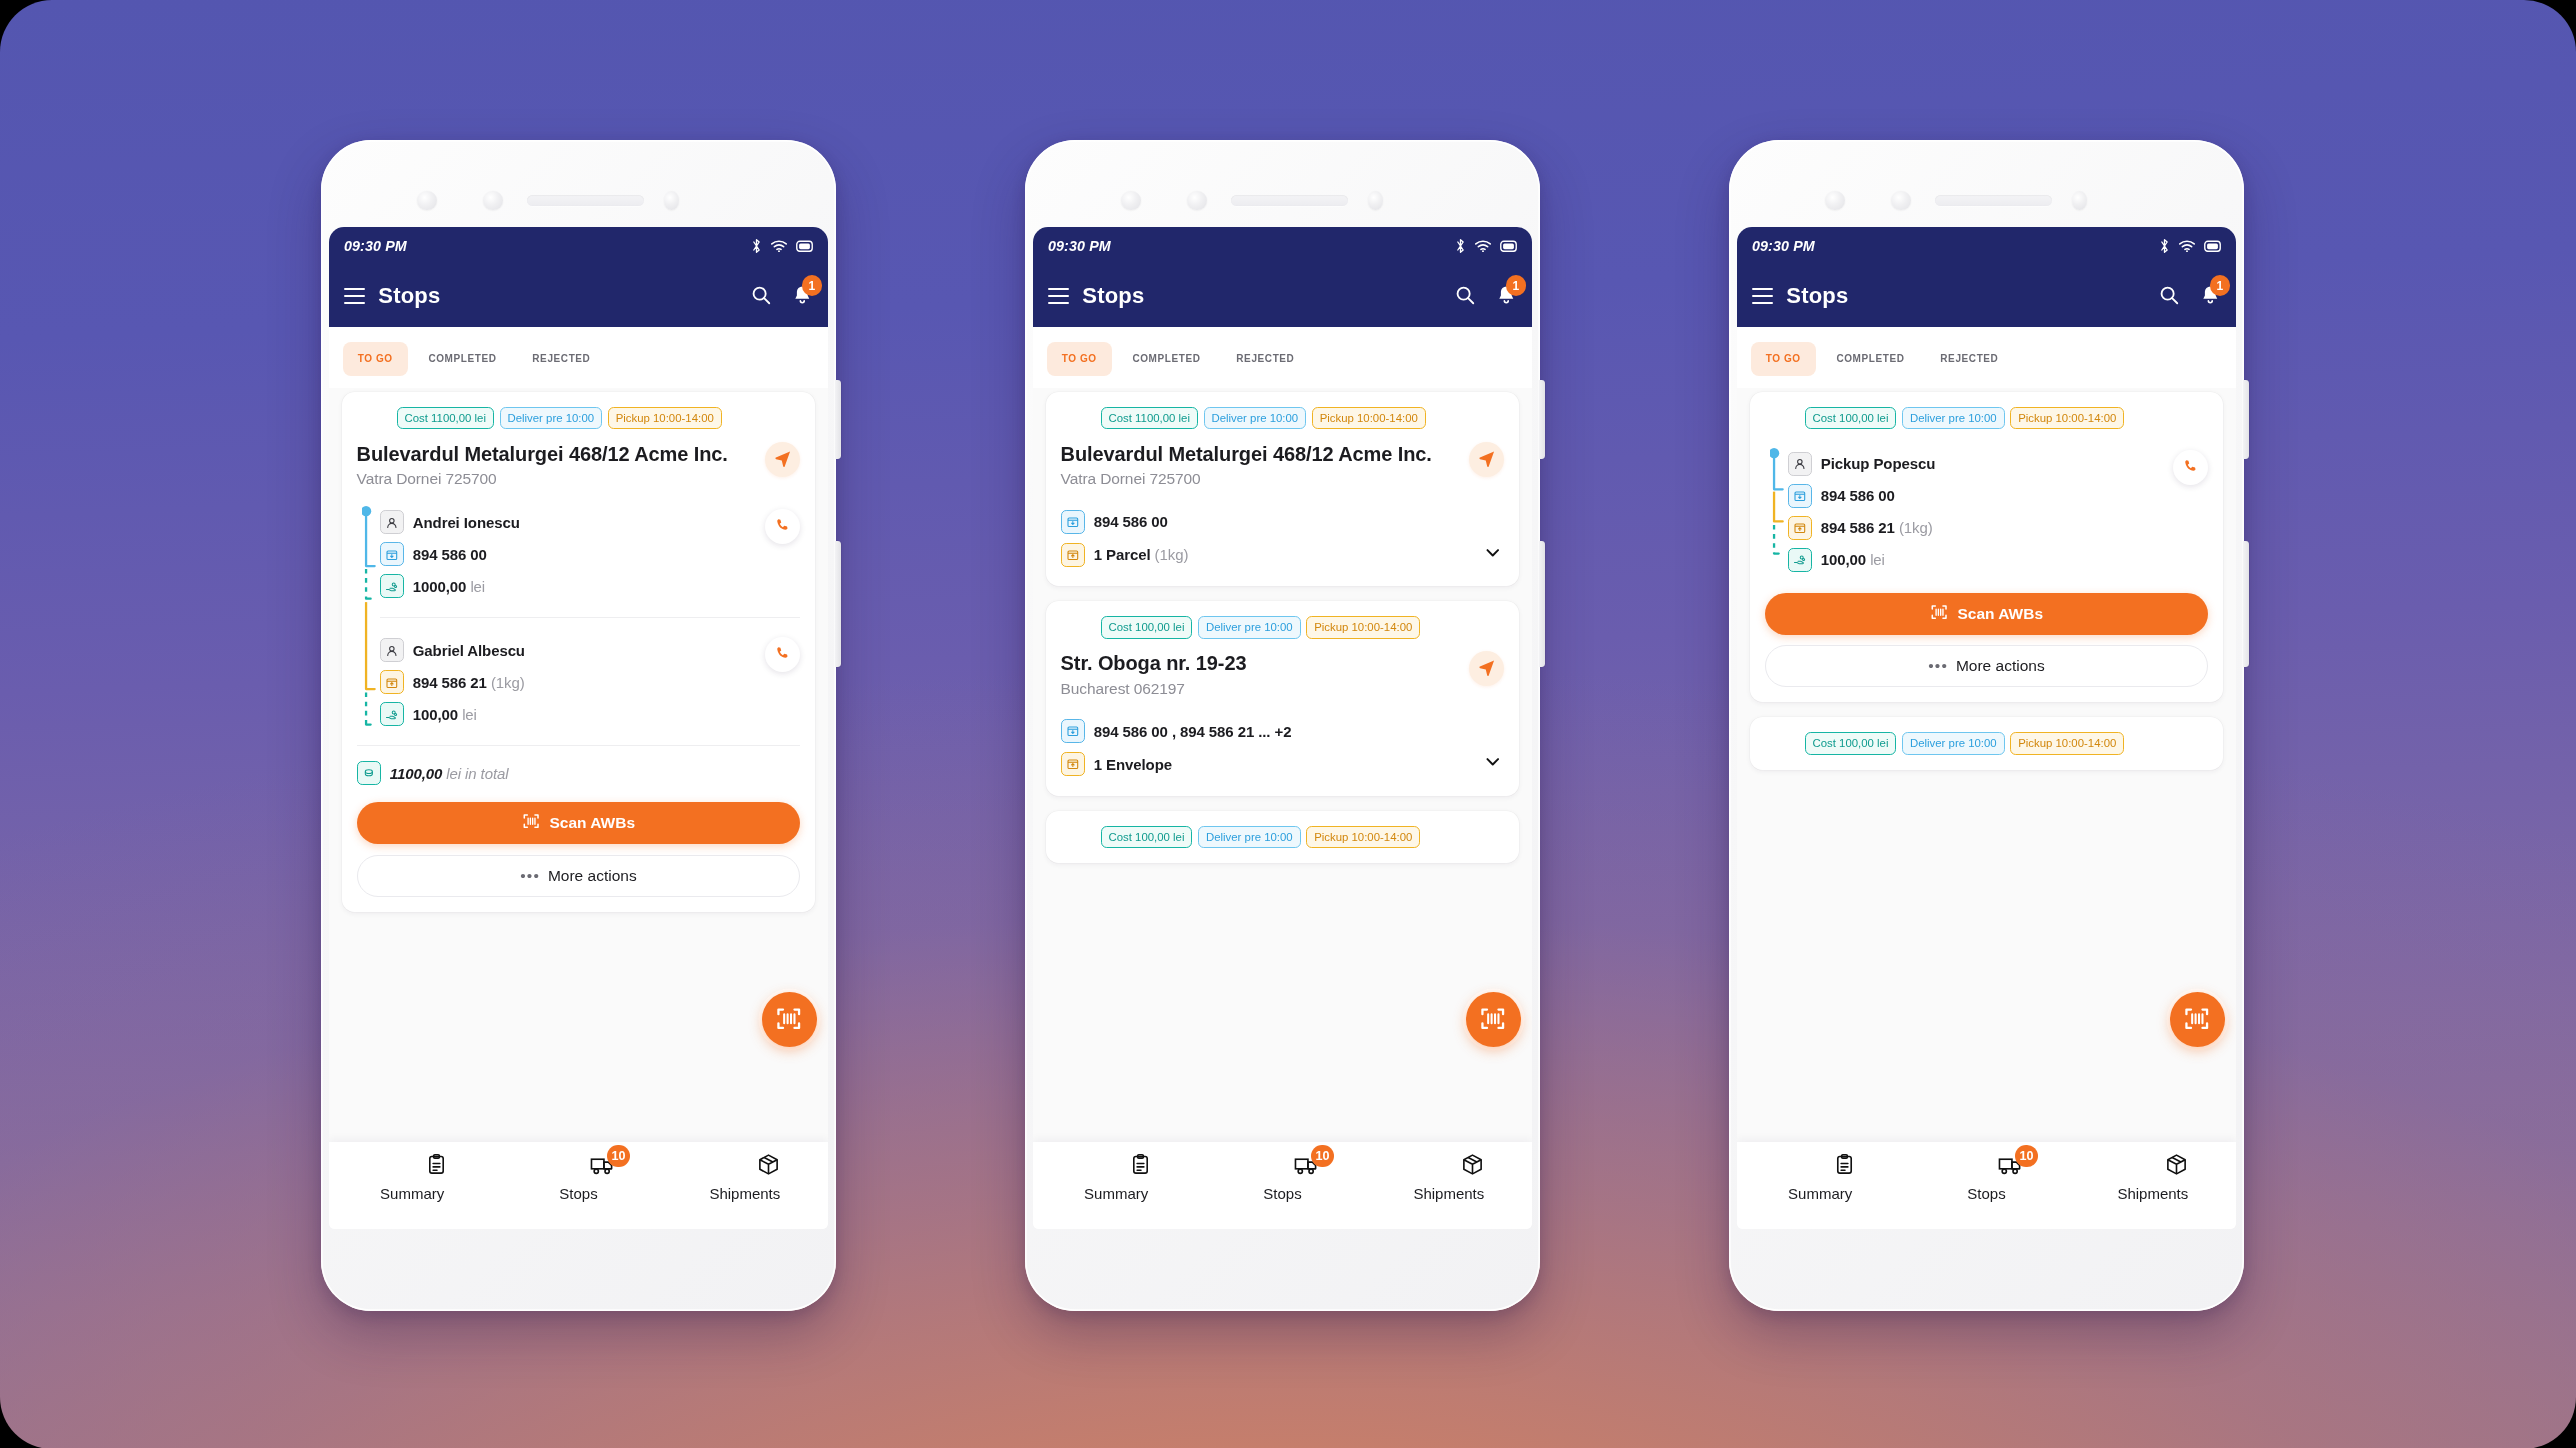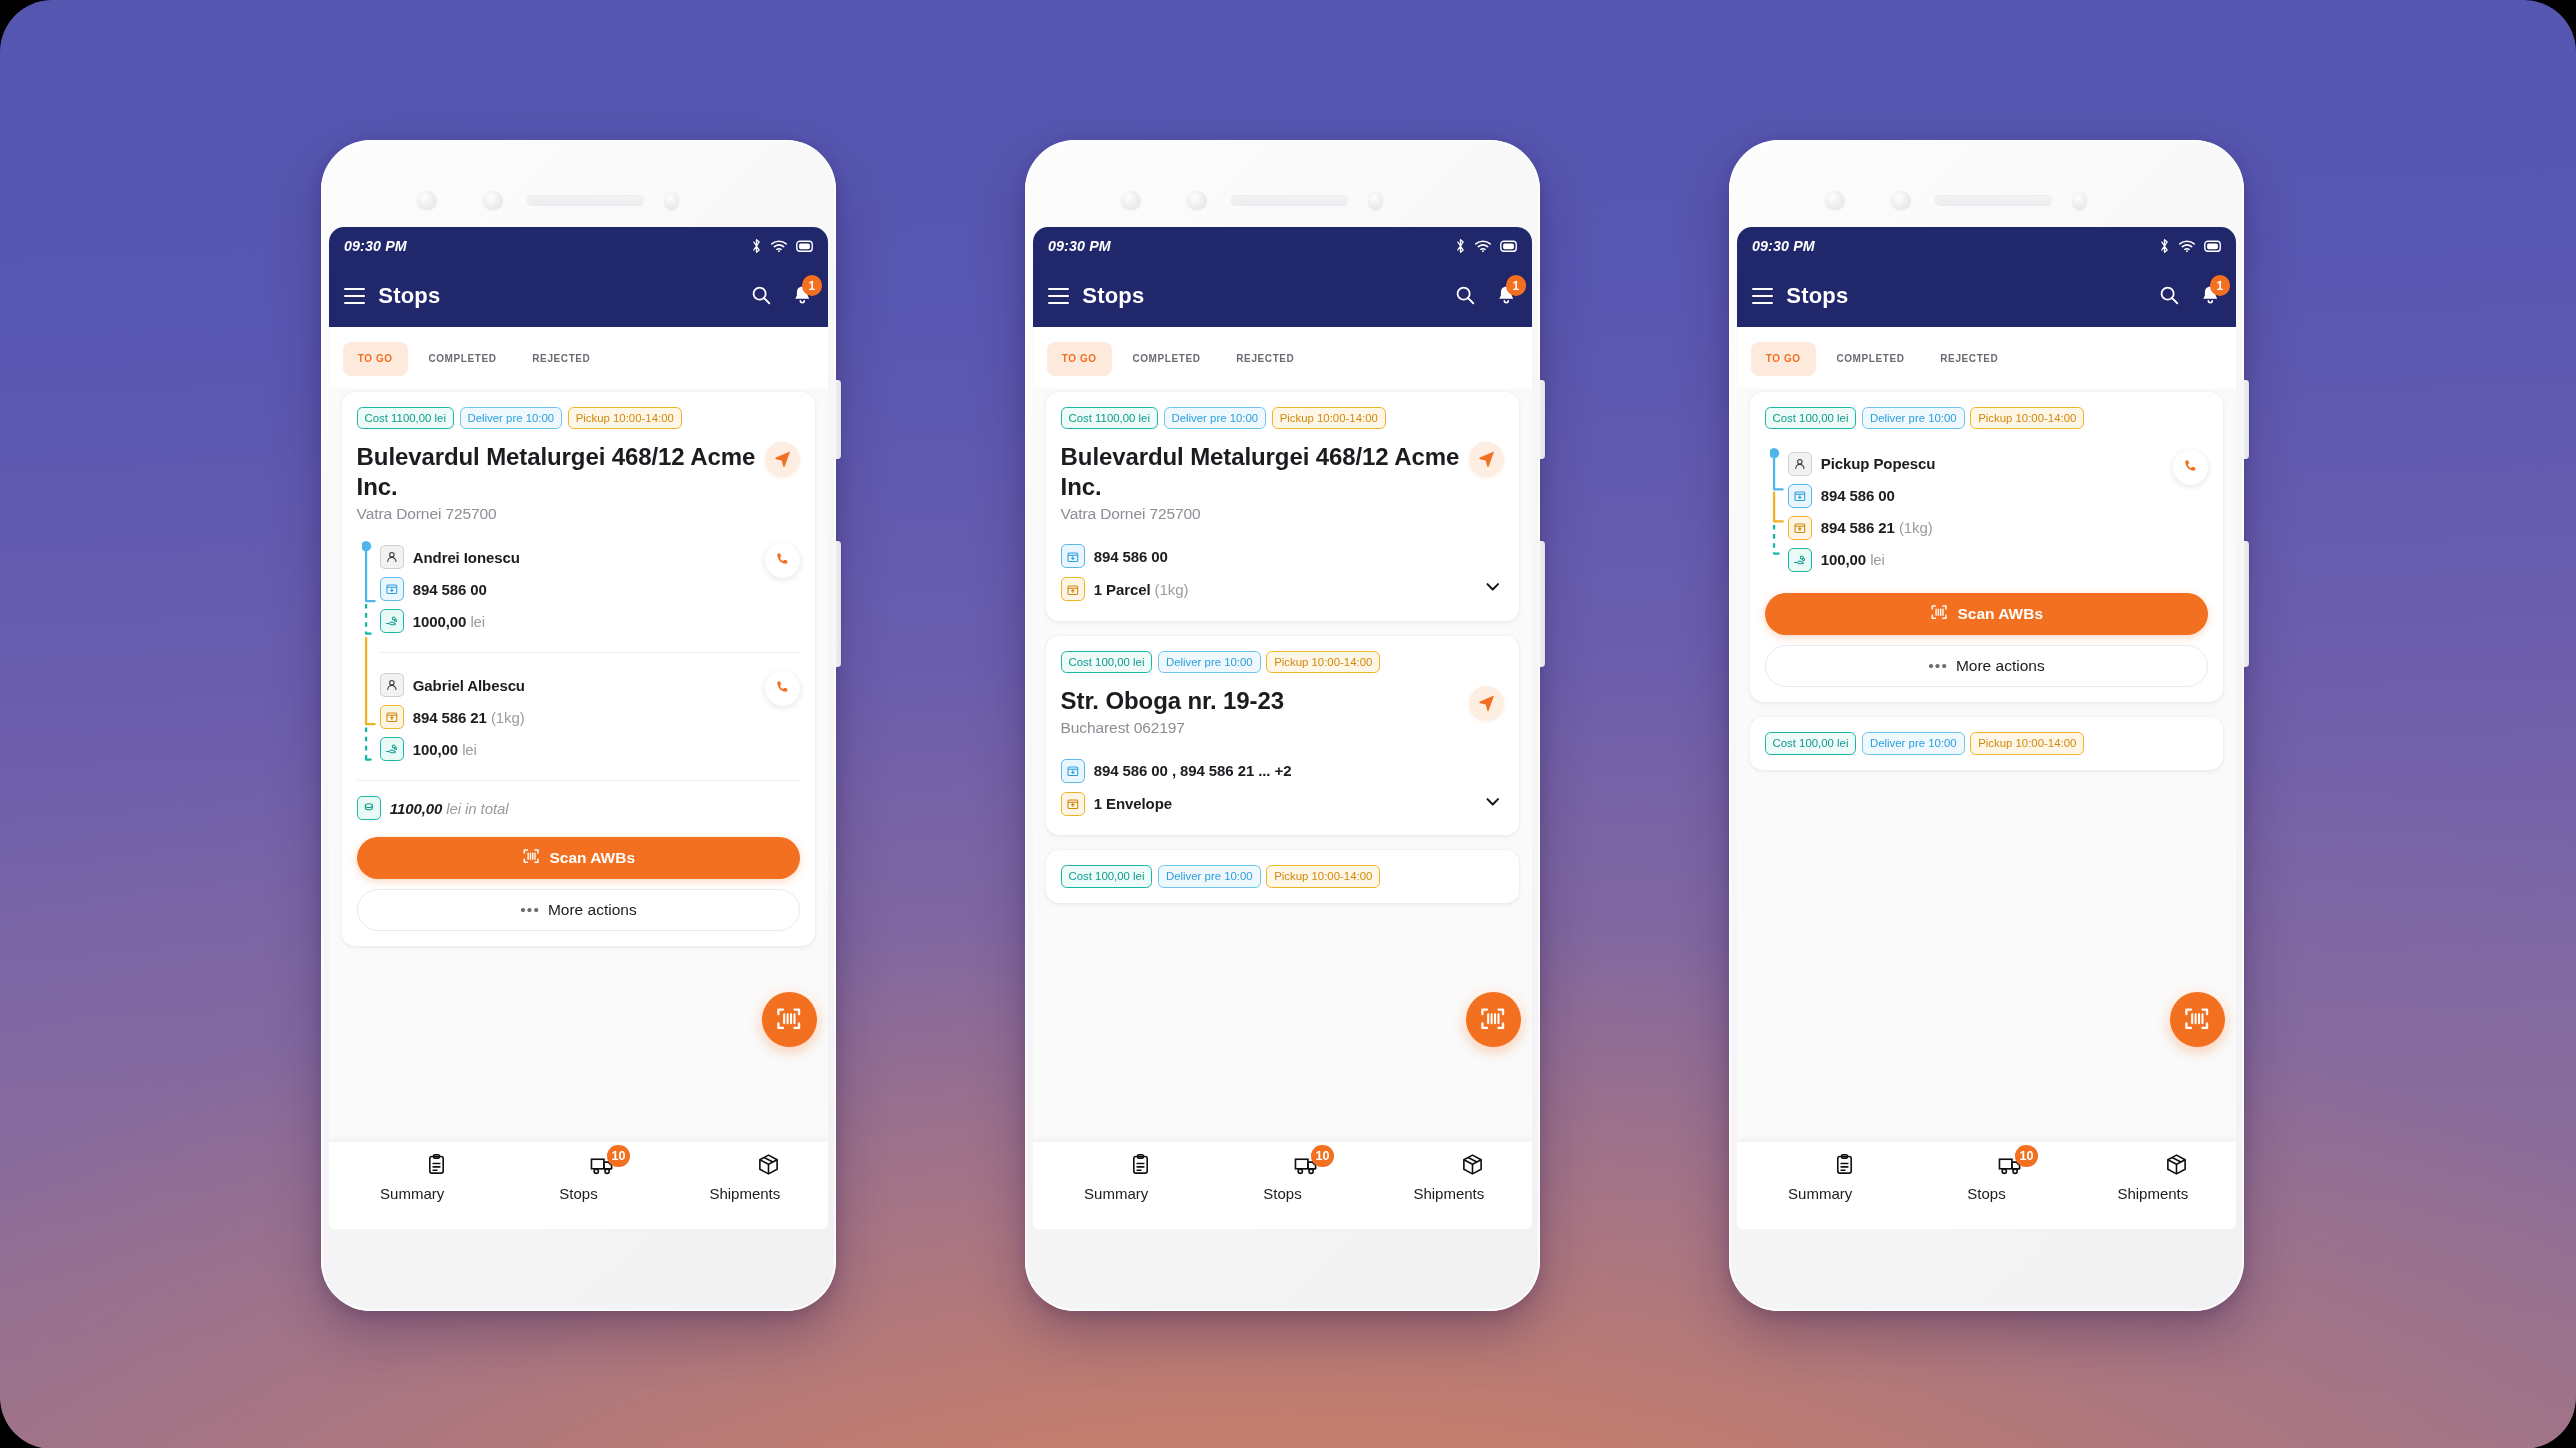--- a/index.html
+++ b/index.html
@@ -192,31 +192,31 @@
 
   .chips { display: flex; gap: 5.7px; flex-wrap: nowrap; }
   .chip {
     font-size: 11.4px;
     padding: 4px 6.9px 4.6px 6.9px;
     border-radius: 5.7px;
     border: 1.1px solid;
     white-space: nowrap;
     font-weight: 500;
   }
-  .chip.cost    { color: #0f9b8e; border-color: #16b5a4; background: #effbf8; }
+  .chip.cost    { color: #0f9b8e; border-color: #16b5a4; background: #effbf8; margin-left: 40px; }
   .chip.deliver { color: #2c9fdd; border-color: #6ec6ef; background: #eef8fd; }
   .chip.pickup  { color: #d2870d; border-color: #f0b323; background: #fef7e7; }
 
   .addr-row { display: flex; align-items: flex-start; margin-top: 12.6px; }
   .addr-main {
     flex: 1 1 auto;
     padding-right: 9.2px;
   }
   .addr-title {
-    font-size: 24px;
+    font-size: 20px;
     font-weight: 700;
     color: #1c1c20;
     line-height: 1.24;
     letter-spacing: -0.1px;
   }
   .addr-sub {
     font-size: 15.5px;
     color: #8d8d95;
     margin-top: 3.4px;
     letter-spacing: -0.1px;

